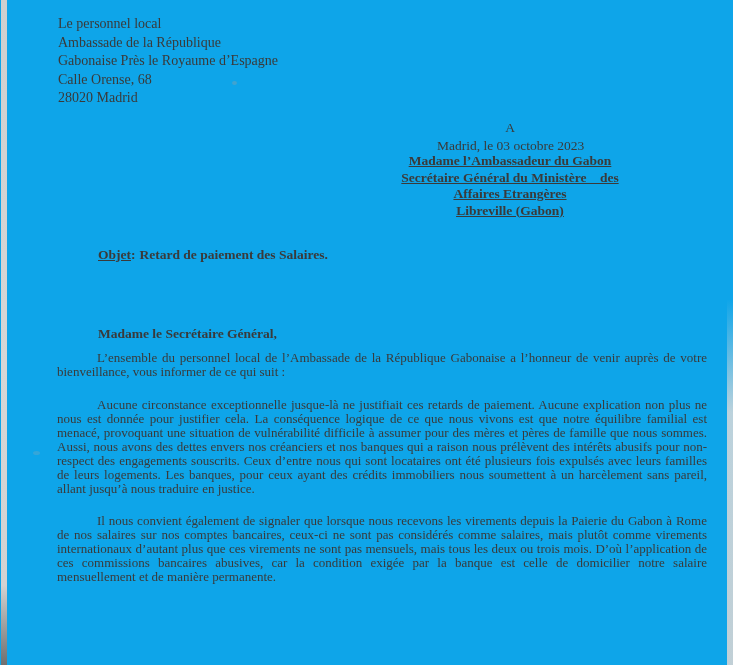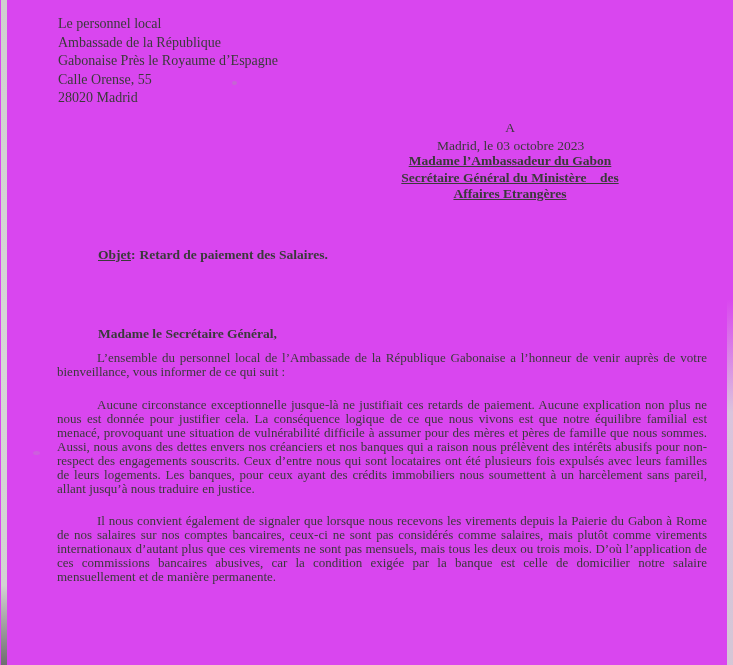--- a/index.html
+++ b/index.html
@@ -4,21 +4,21 @@
 <style>
   html, body {
     margin: 0;
     padding: 0;
     background: #ffffff;
   }
   .page {
     position: relative;
     width: 733px;
     height: 665px;
-    background: #d946ef;
+    background: #0ea5e9;
     overflow: hidden;
     font-family: "Liberation Serif", "DejaVu Serif", serif;
     color: #3a3a3a;
   }
   
   .edge-left {
     position: absolute;
     left: 1px; top: 0;
     width: 6px; height: 665px;
     background: linear-gradient(to bottom,
@@ -116,32 +116,33 @@
 
   <div class="edge-left"></div>
   <div class="edge-right"></div>
   <div class="smudge smudge-a"></div>
   <div class="smudge smudge-b"></div>
 
   <div class="sender">
     <div>Le personnel local</div>
     <div>Ambassade de la République</div>
     <div>Gabonaise Près le Royaume d’Espagne</div>
-    <div>Calle Orense, 55</div>
+    <div>Calle Orense, 68</div>
     <div>28020 Madrid</div>
   </div>
 
   <div class="date-line">Madrid, le 03 octobre 2023</div>
 
   <div class="addr-marker">A</div>
 
   <div class="recipient">
     <div class="r-line">Madame l’Ambassadeur du Gabon</div>
     <div class="r-line">Secrétaire Général du Ministère    des</div>
     <div class="r-line">Affaires Etrangères</div>
+    <div class="r-line underlined">Libreville (Gabon)</div>
   </div>
 
   <div class="subject">
     <span class="subject-label">Objet</span><span>:</span><span class="subject-text">Retard de paiement des Salaires.</span>
   </div>
 
   <div class="greeting">Madame le Secrétaire Général,</div>
 
   <div class="body-text">
     <p class="para-0">L’ensemble du personnel local de l’Ambassade de la République Gabonaise a l’honneur de venir auprès de votre bienveillance, vous informer de ce qui suit :</p>

